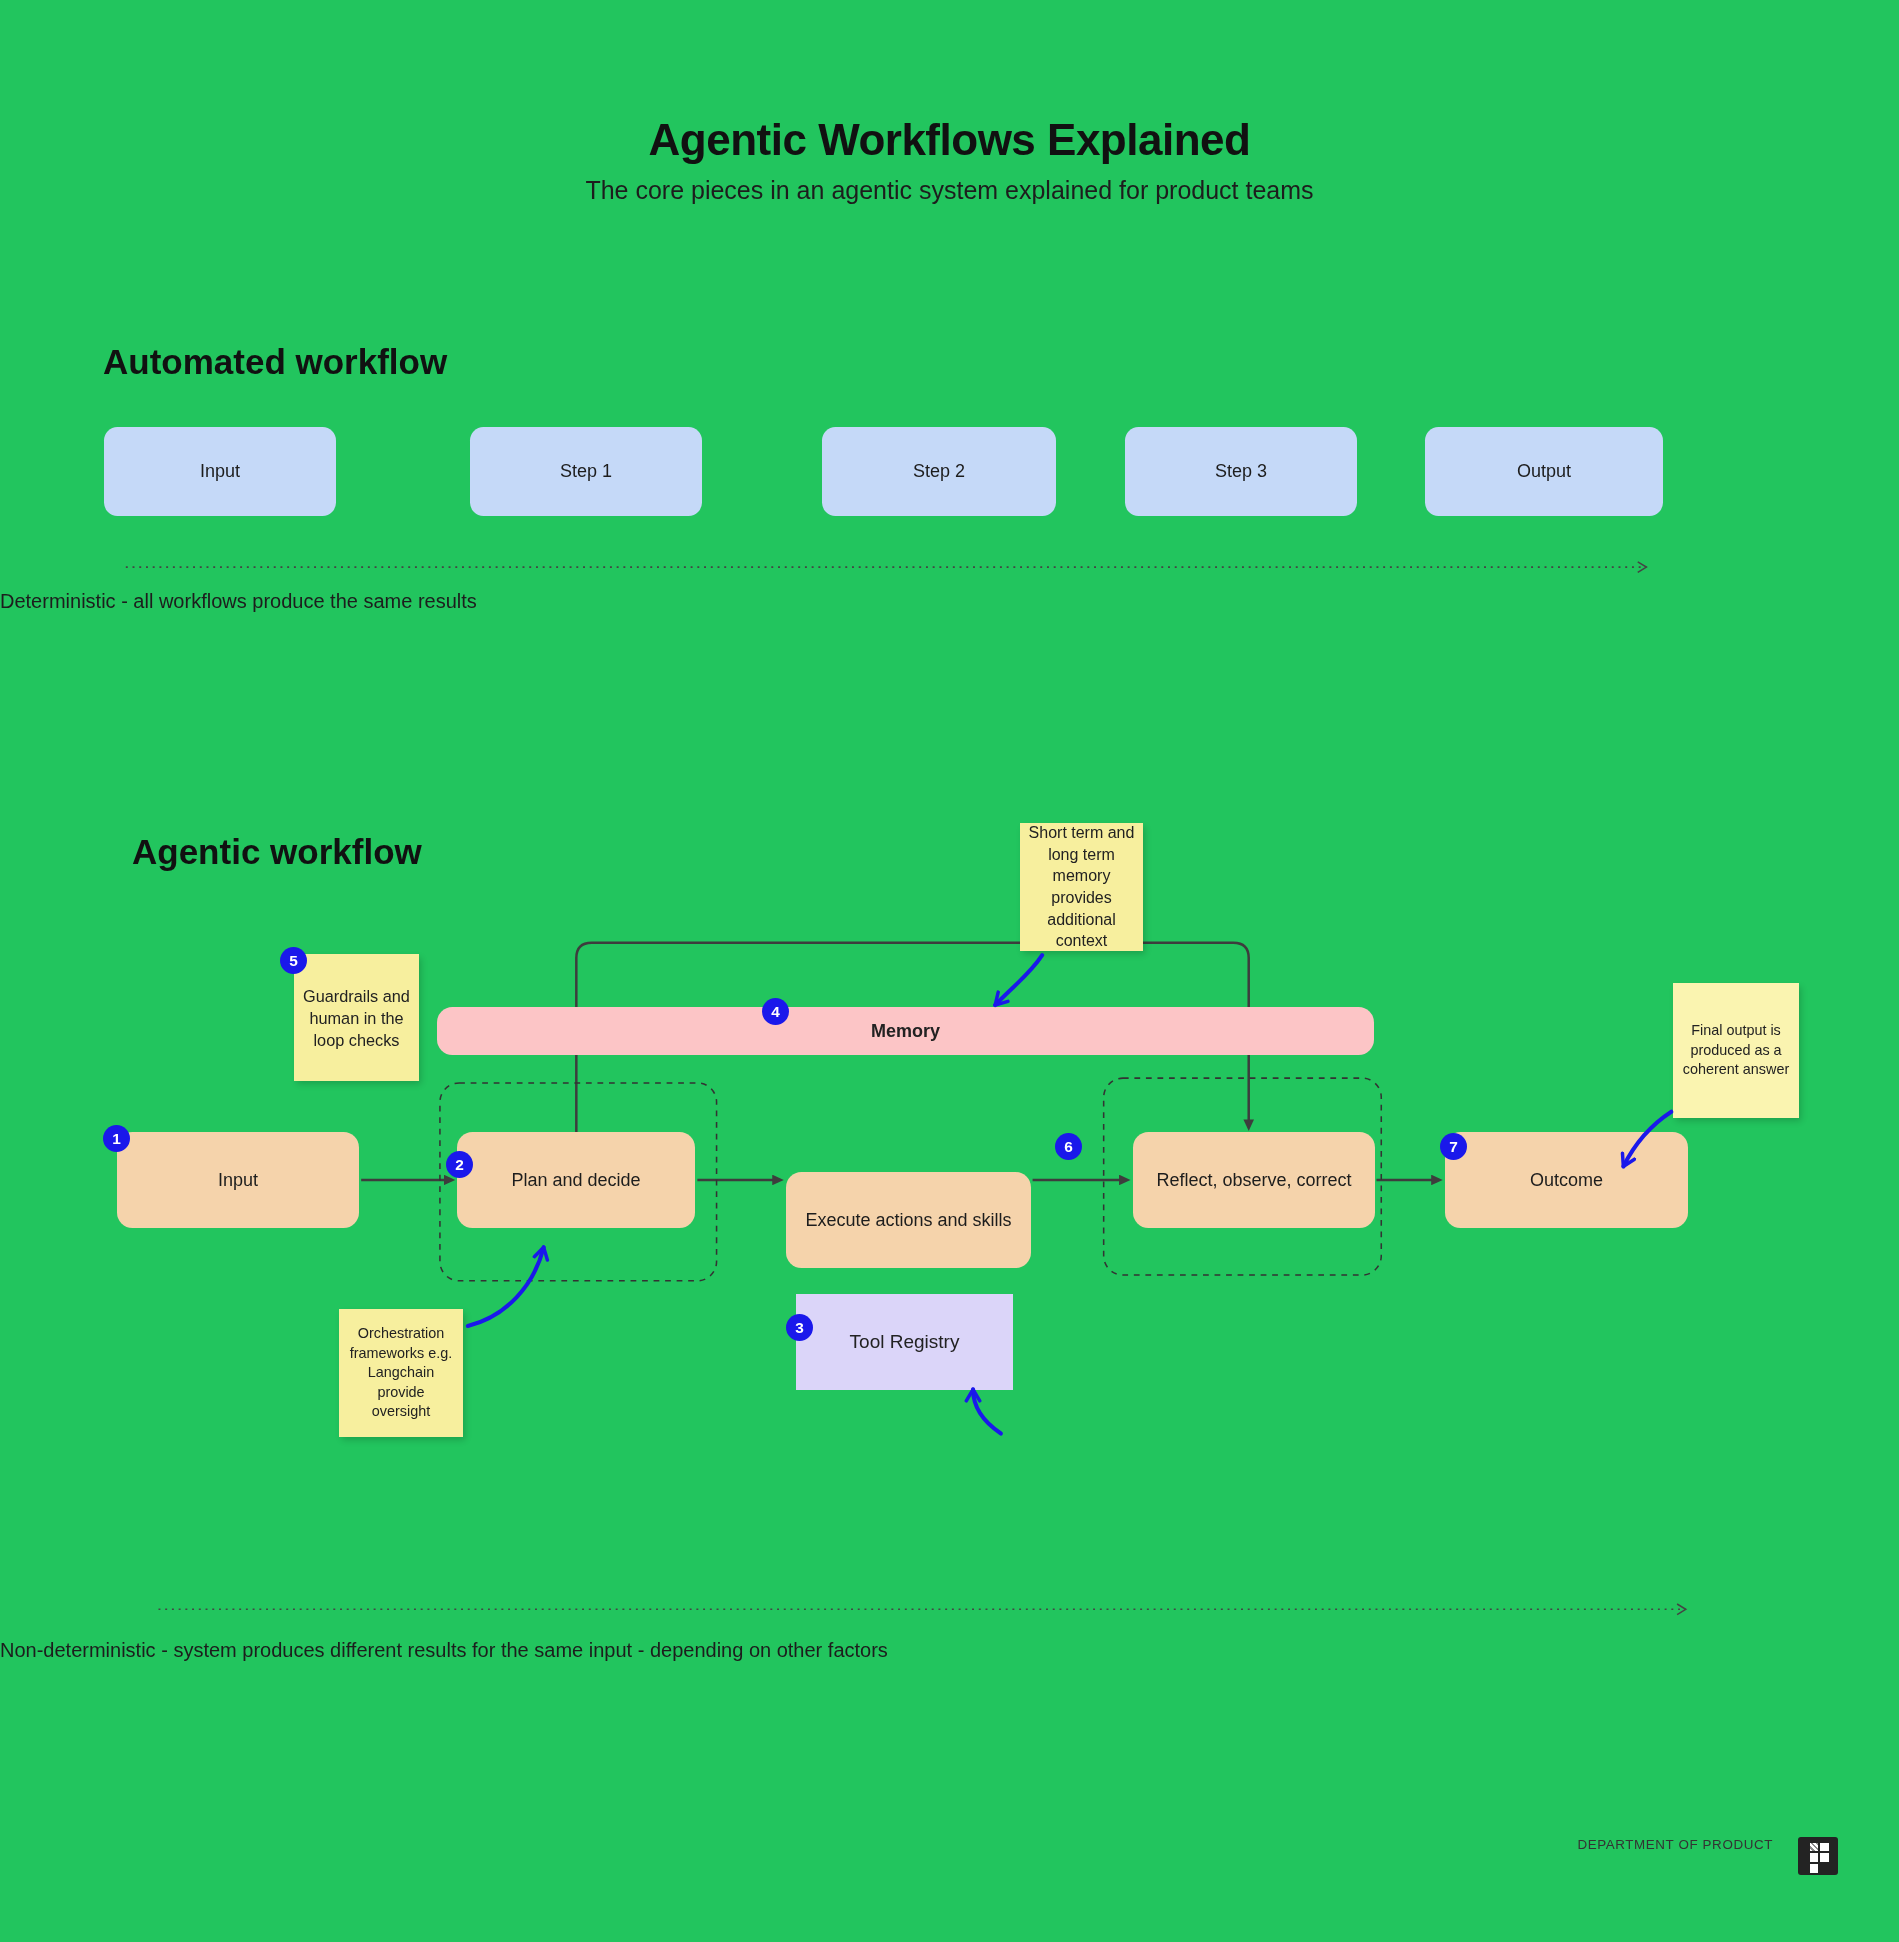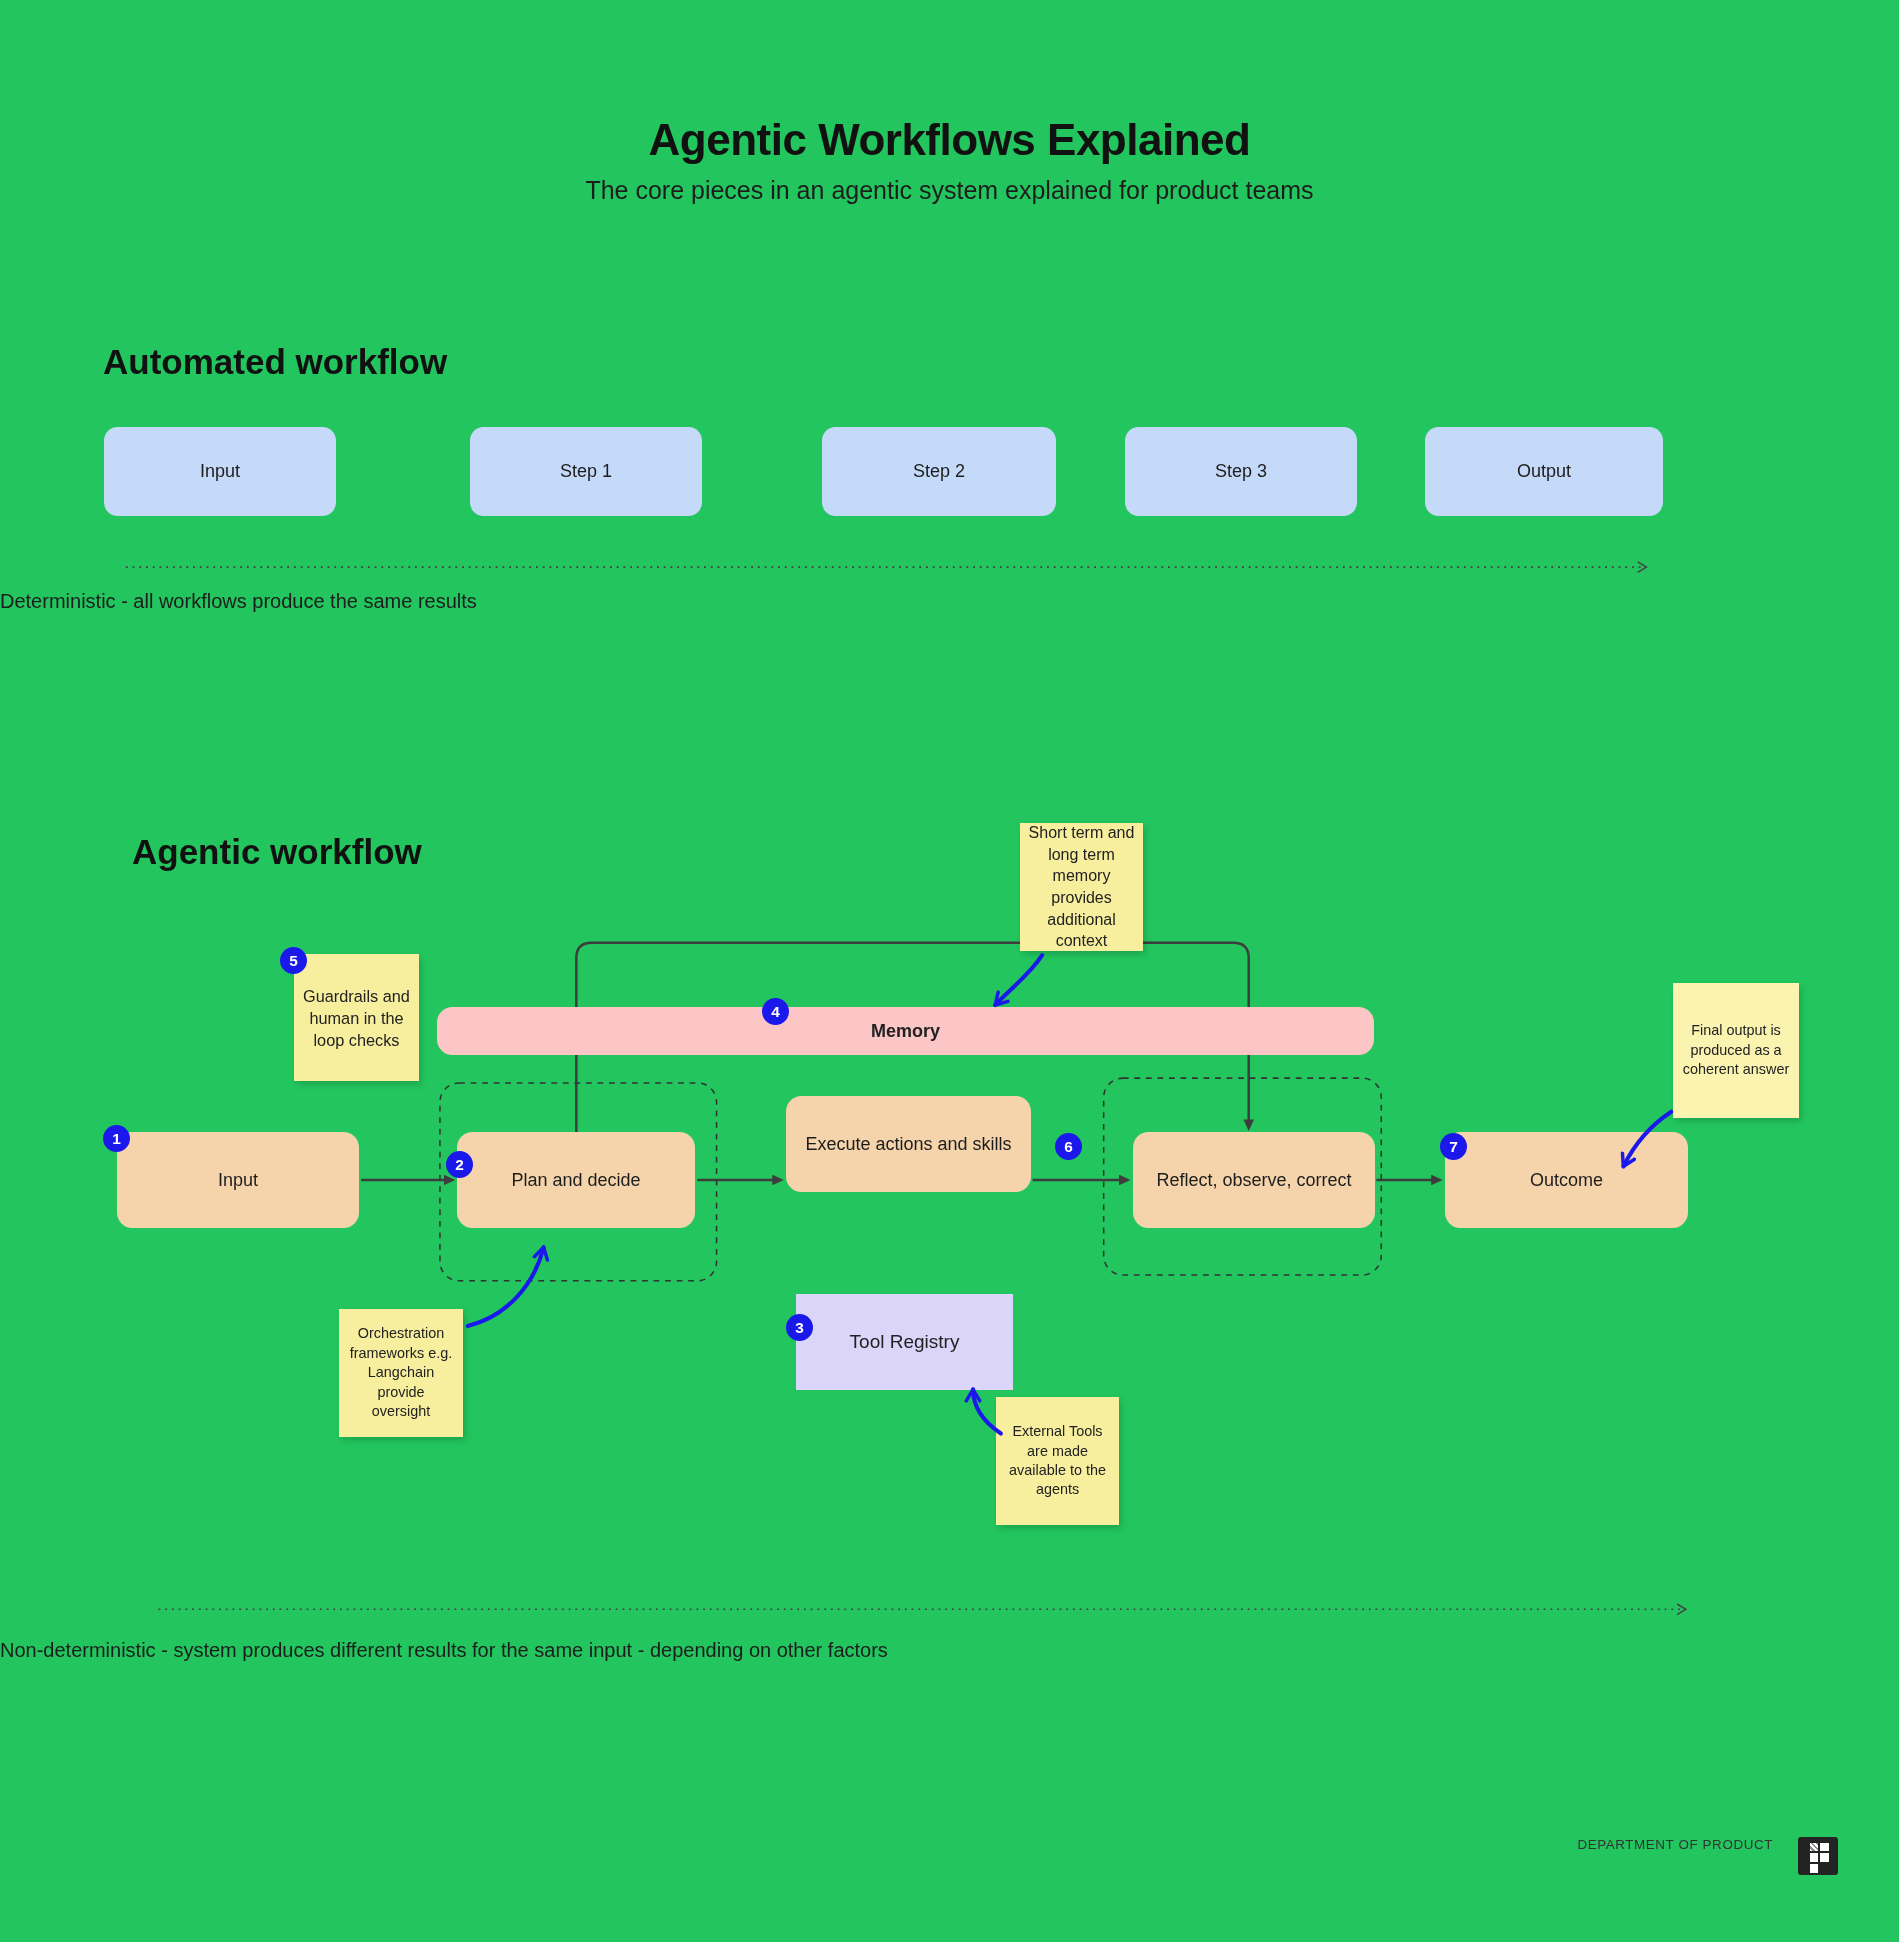--- a/index.html
+++ b/index.html
@@ -84,30 +84,29 @@
     <path d="M1433,1228 H1491" style="stroke:var(--line-dark);stroke-width:2.6" marker-end="url(#tri)"></path>
 
     <rect x="458" y="1127" width="288" height="206" rx="20" style="fill:none;stroke:#333;stroke-width:1.6" stroke-dasharray="6 6"></rect>
     <rect x="1149" y="1122" width="289" height="205" rx="20" style="fill:none;stroke:#333;stroke-width:1.6" stroke-dasharray="6 6"></rect>
   </svg>
 
   <div class="memory">Memory</div>
 
   <div class="box orange" style="left:117px;top:1132px;width:242px">Input</div>
   <div class="box orange" style="left:457px;top:1132px;width:238px">Plan and decide</div>
-  <div class="box orange" style="left:786px;top:1096px;width:245px">Execute actions and skills</div>
+  <div class="box orange" style="left:786px;top:1172px;width:245px">Execute actions and skills</div>
   <div class="box orange" style="left:1133px;top:1132px;width:242px">Reflect, observe, correct</div>
   <div class="box orange" style="left:1445px;top:1132px;width:243px">Outcome</div>
 
   <div class="registry">Tool Registry</div>
 
   <div class="note note-guardrails">Guardrails and human in the loop checks</div>
   <div class="note note-memory">Short term and long term memory provides additional context</div>
   <div class="note note-orchestration">Orchestration frameworks e.g. Langchain provide oversight</div>
-  <div class="note note-external">External Tools are made available to the agents</div>
   <div class="note note-final">Final output is produced as a coherent answer</div>
 
   <svg class="layer z3" width="1899" height="1943" viewBox="0 0 1977 2022">
     <defs>
       <marker id="bluevee" markerUnits="userSpaceOnUse" markerWidth="20" markerHeight="20" refX="14" refY="9" orient="auto">
         <path d="M2,2 L14,9 L2,16" style="fill:none;stroke:var(--arrow-blue);stroke-width:3.6;stroke-linecap:round;stroke-linejoin:round"></path>
       </marker>
     </defs>
     <path d="M1085,994 C1072,1014 1055,1026 1036,1046" marker-end="url(#bluevee)" style="fill:none;stroke:var(--arrow-blue);stroke-width:4.2;stroke-linecap:round"></path>
     <path d="M487,1380 C527,1370 556,1338 566,1298" marker-end="url(#bluevee)" style="fill:none;stroke:var(--arrow-blue);stroke-width:4.2;stroke-linecap:round"></path>

